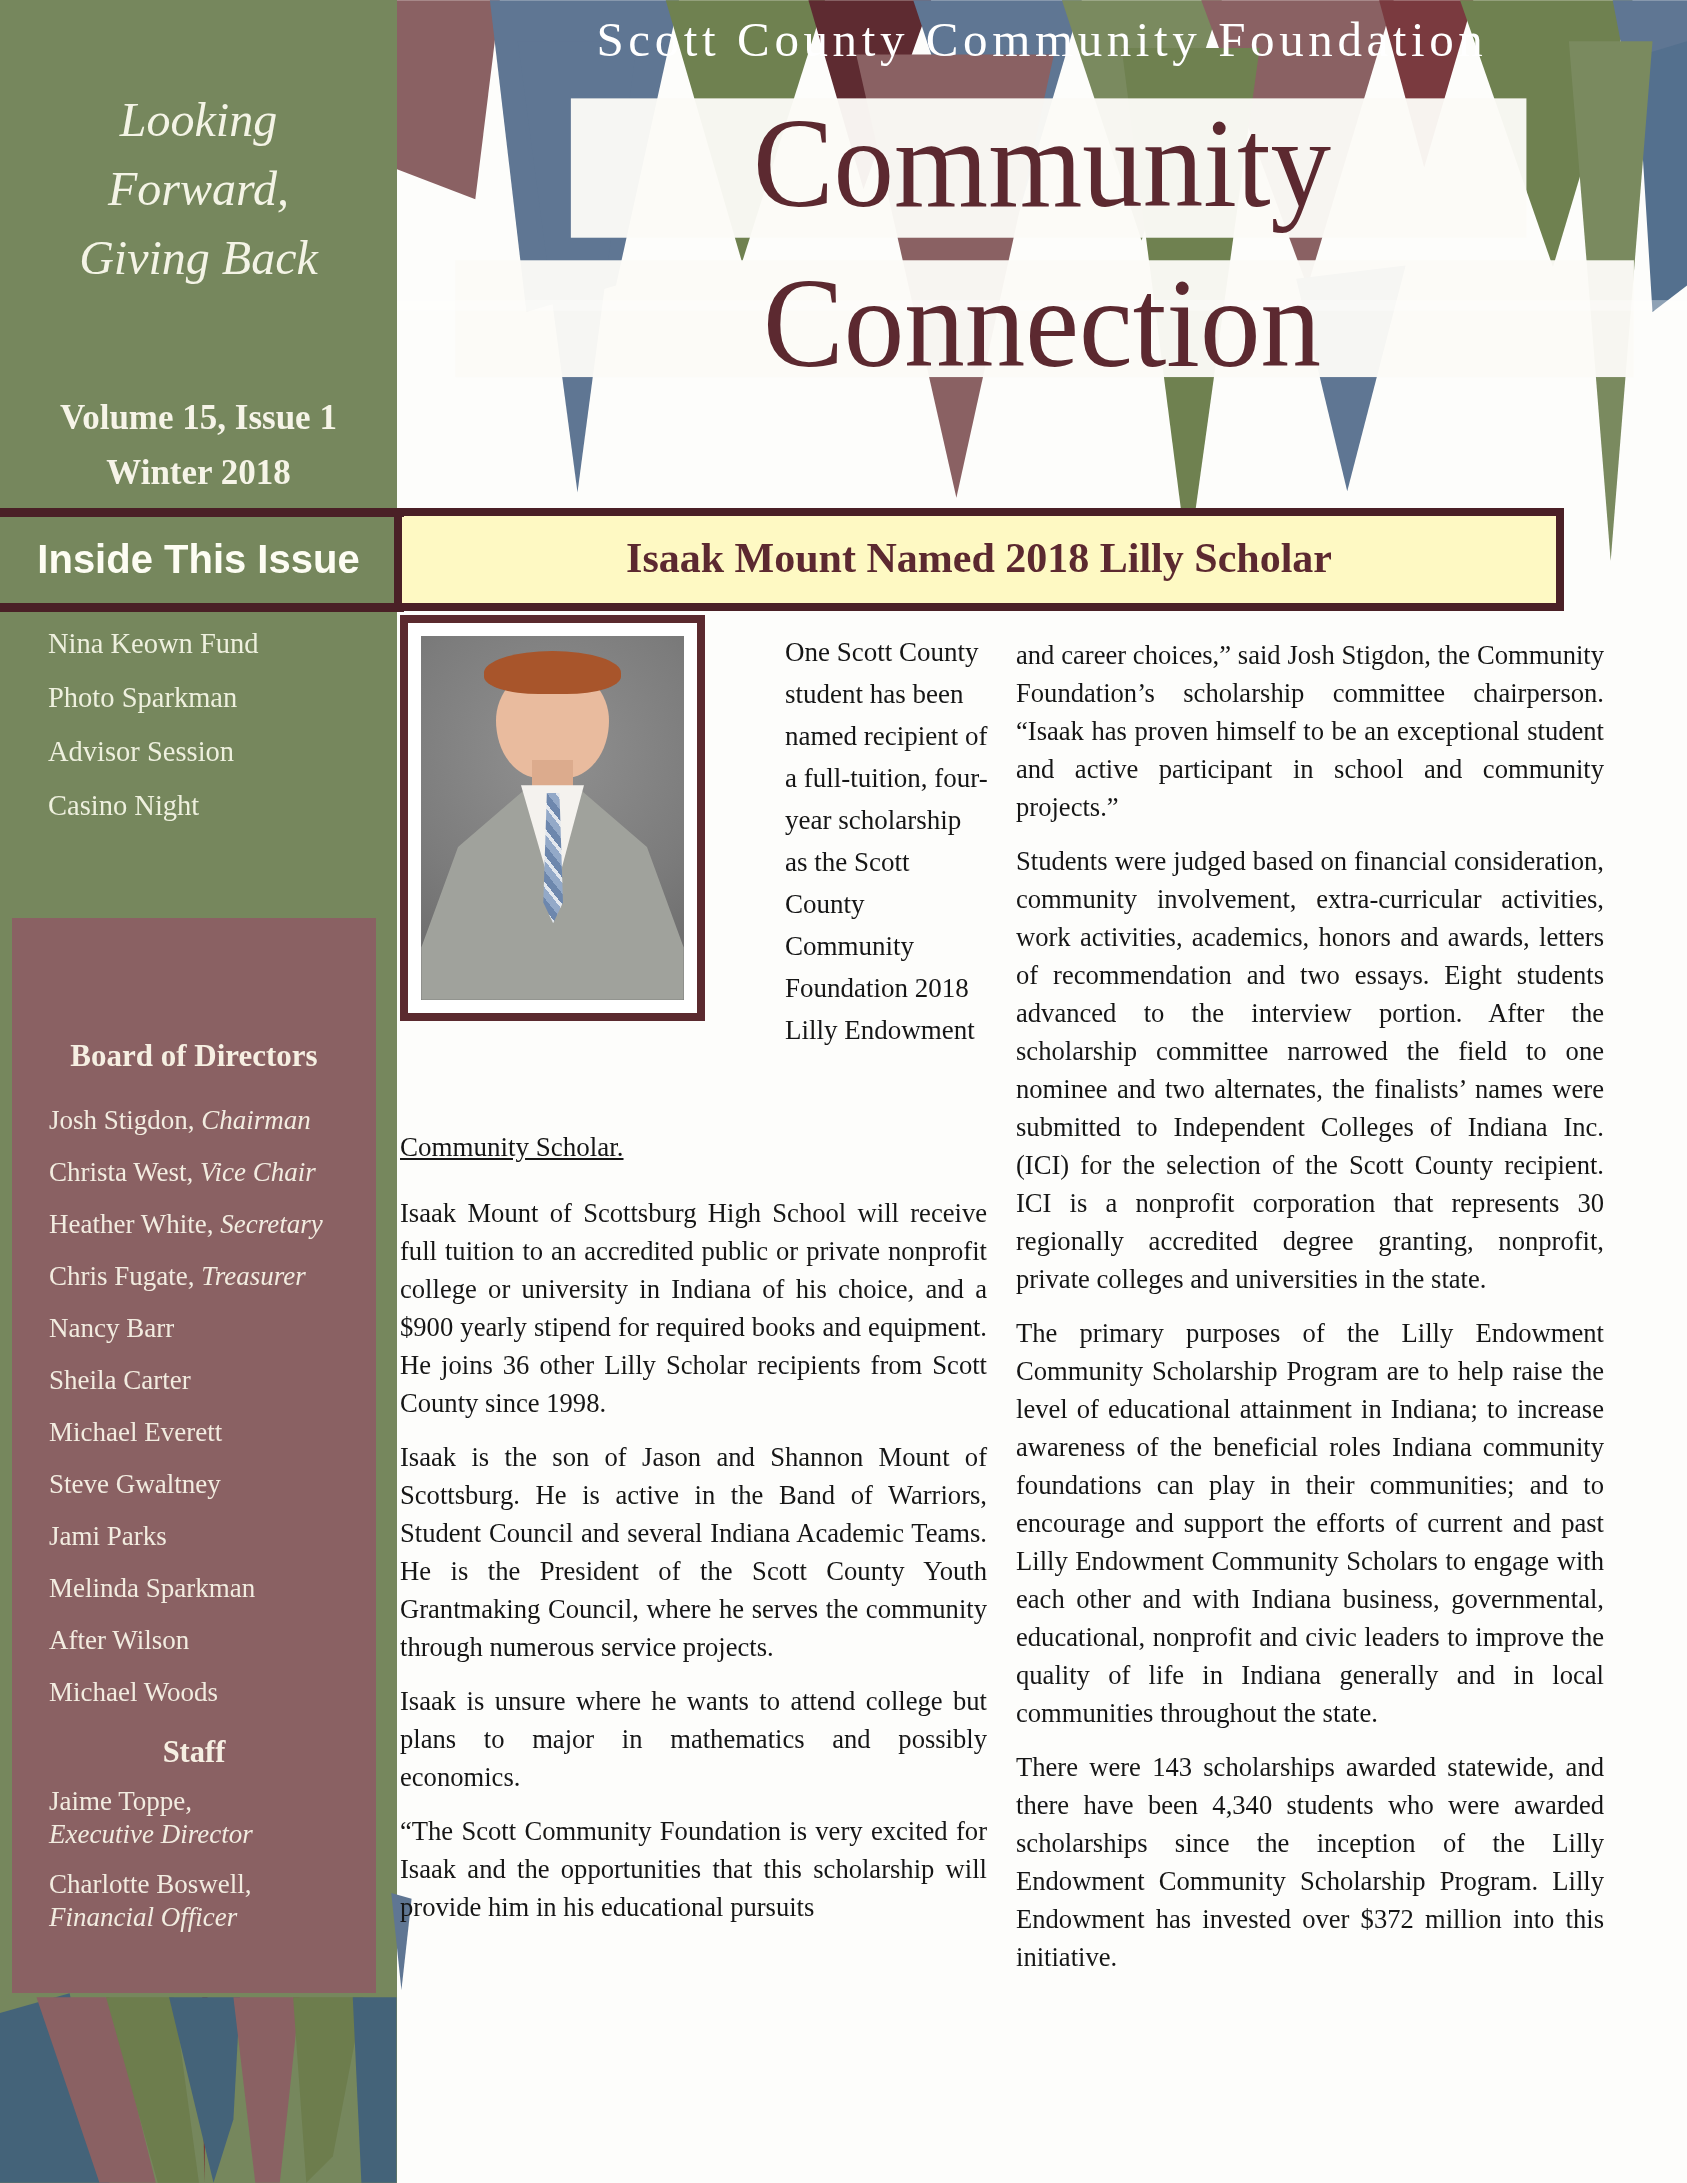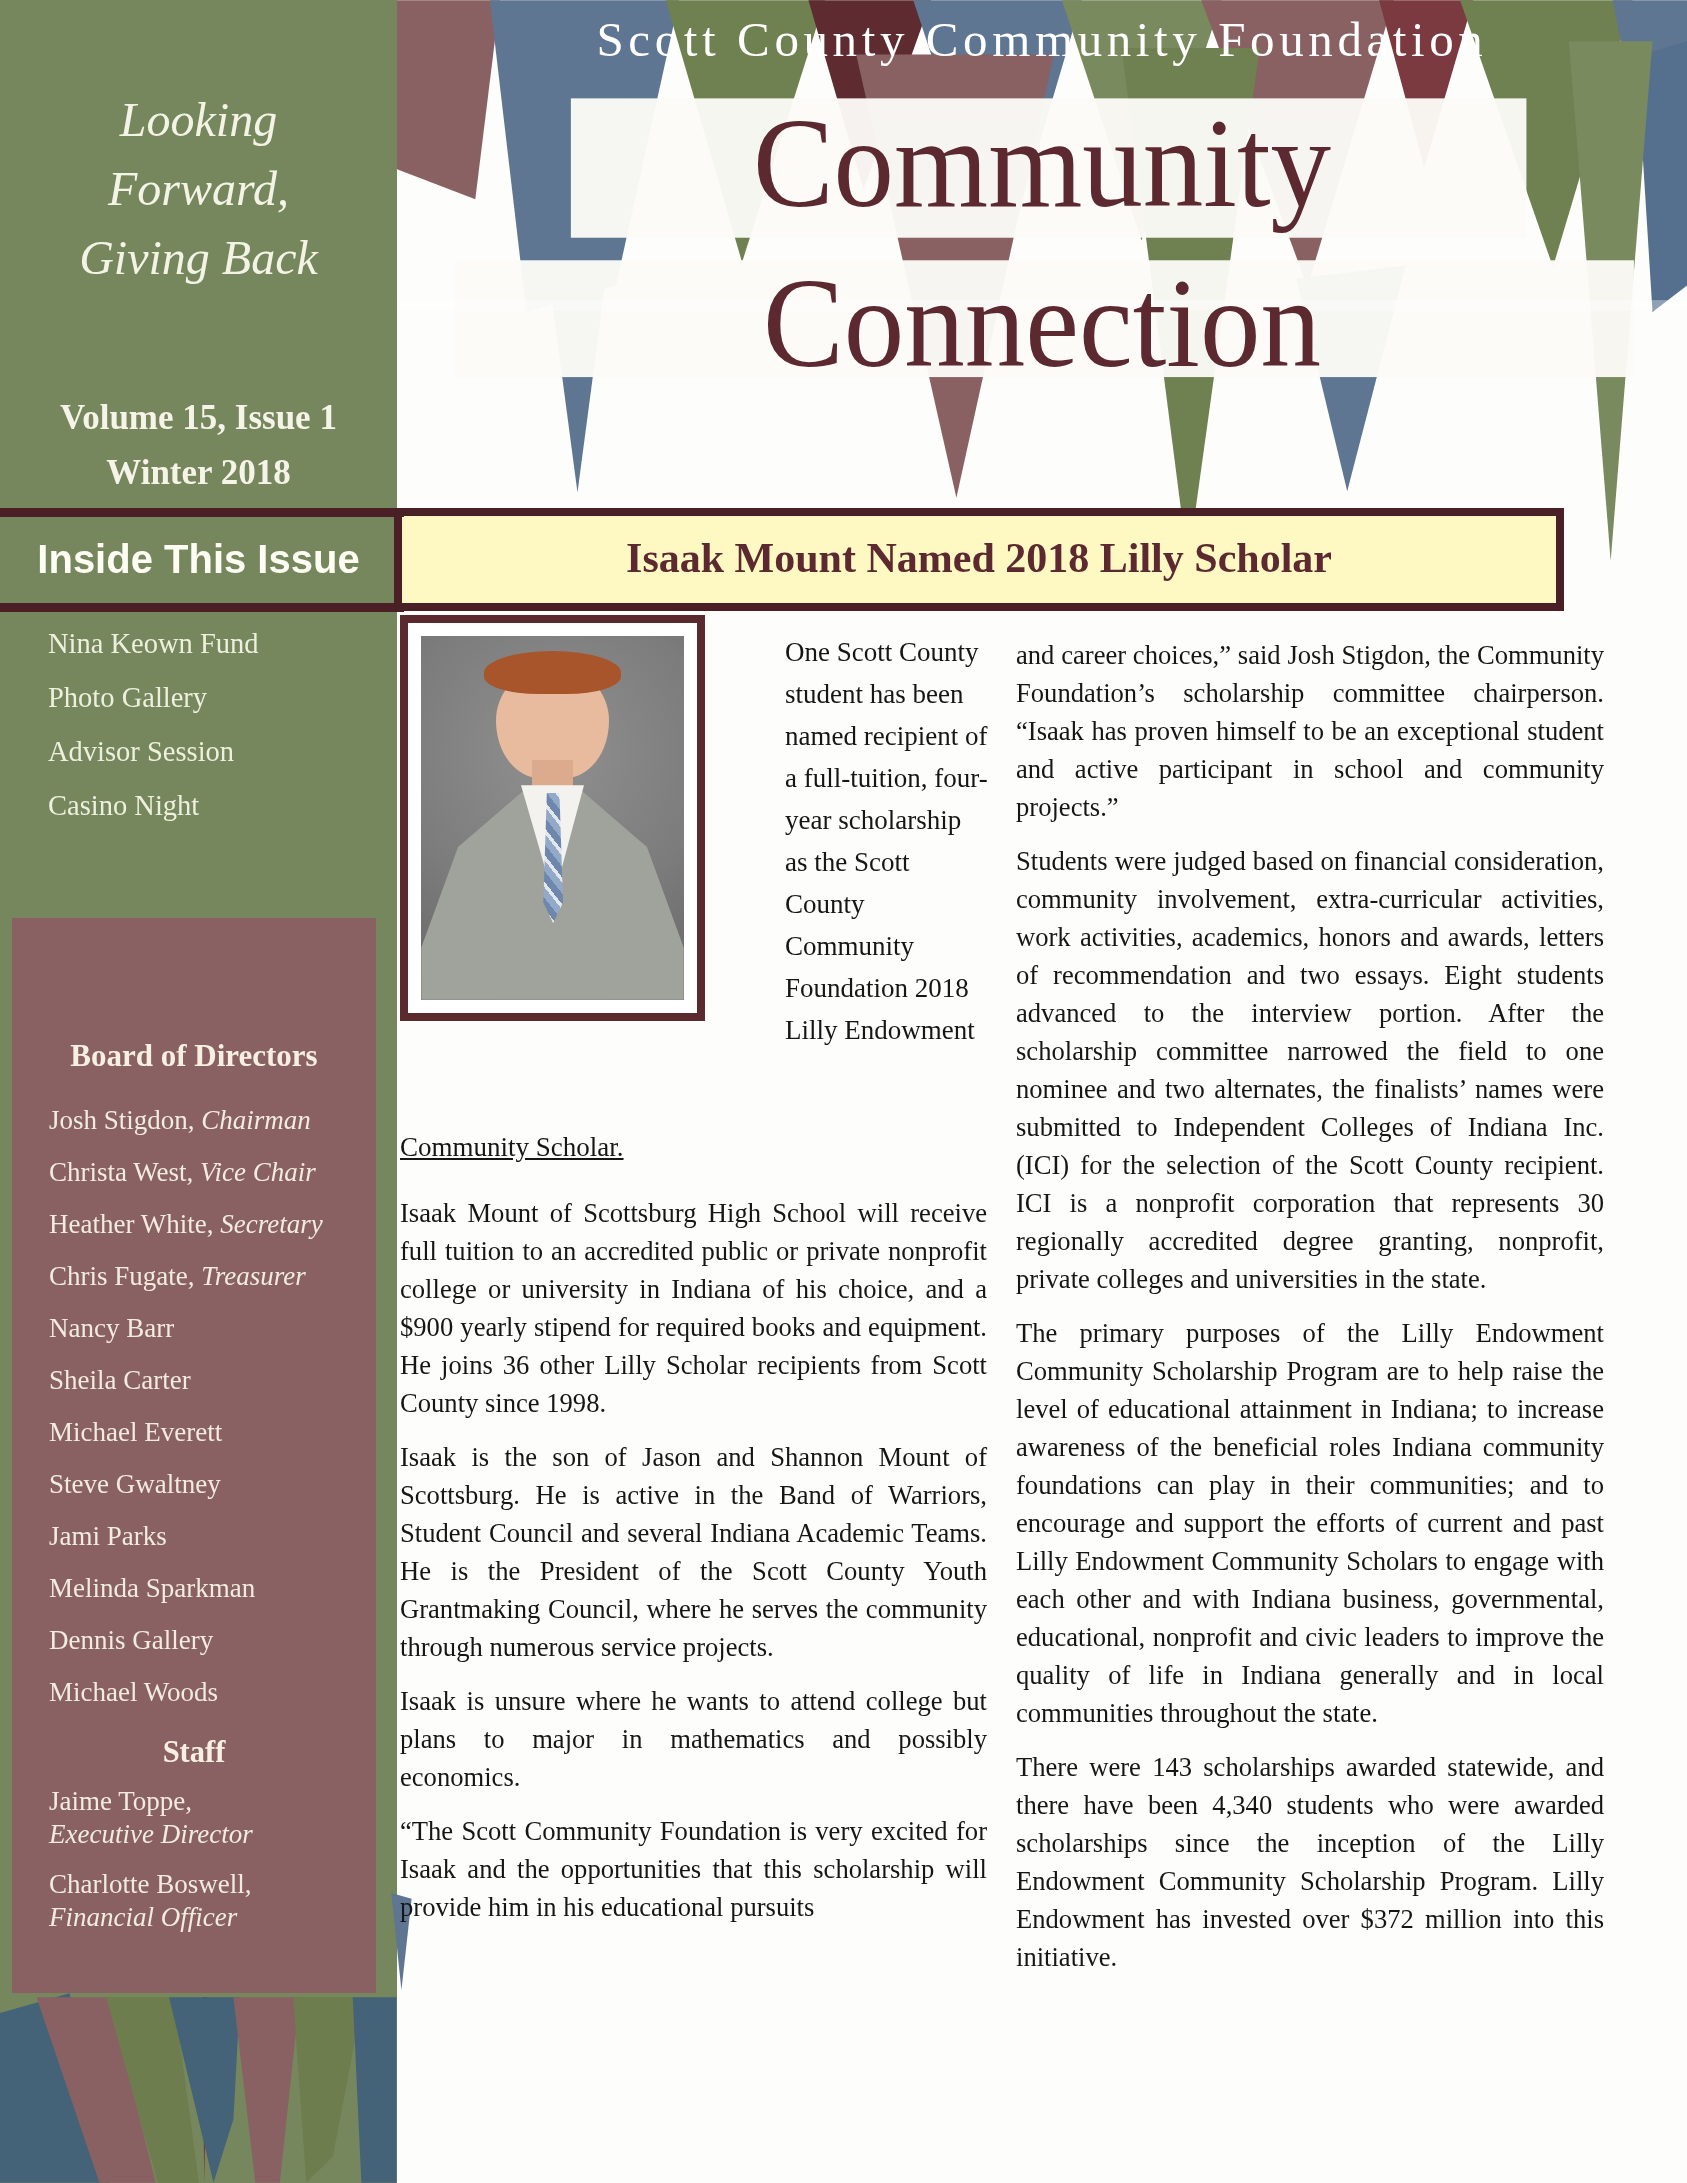--- a/index.html
+++ b/index.html
@@ -128,39 +128,39 @@
 
   <div class="rule top"></div>
   <div class="rule bottom"></div>
   <div class="inside">Inside This Issue</div>
   <div class="headline-box">
     <div class="headline">Isaak Mount Named 2018 Lilly Scholar</div>
   </div>
 
   <div class="toc">
     <div>Nina Keown Fund</div>
-    <div>Photo Gallery</div>
+    <div>Photo Sparkman</div>
     <div>Advisor Session</div>
     <div>Casino Night</div>
   </div>
 
   <div class="board">
     <div class="bhead">Board of Directors</div>
     <div class="rows">
       <div><span>Josh Stigdon,</span> <span class="role">Chairman</span></div>
       <div><span>Christa West,</span> <span class="role">Vice Chair</span></div>
       <div><span>Heather White,</span> <span class="role">Secretary</span></div>
       <div><span>Chris Fugate,</span> <span class="role">Treasurer</span></div>
       <div><span>Nancy Barr</span></div>
       <div><span>Sheila Carter</span></div>
       <div><span>Michael Everett</span></div>
       <div><span>Steve Gwaltney</span></div>
       <div><span>Jami Parks</span></div>
       <div><span>Melinda Sparkman</span></div>
-      <div><span>Dennis Gallery</span></div>
+      <div><span>After Wilson</span></div>
       <div><span>Michael Woods</span></div>
     </div>
     <div class="shead">Staff</div>
     <div class="staffrow">
       <span>Jaime Toppe,</span>
       <span class="role">Executive Director</span>
     </div>
     <div class="staffrow">
       <span>Charlotte Boswell,</span>
       <span class="role">Financial Officer</span>

